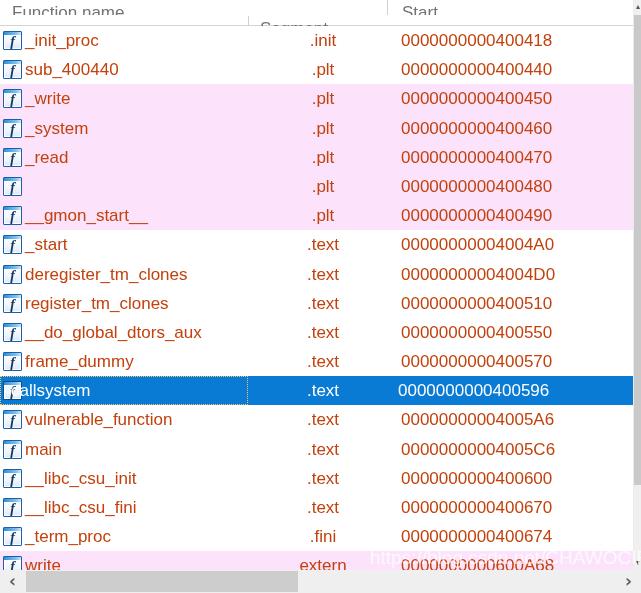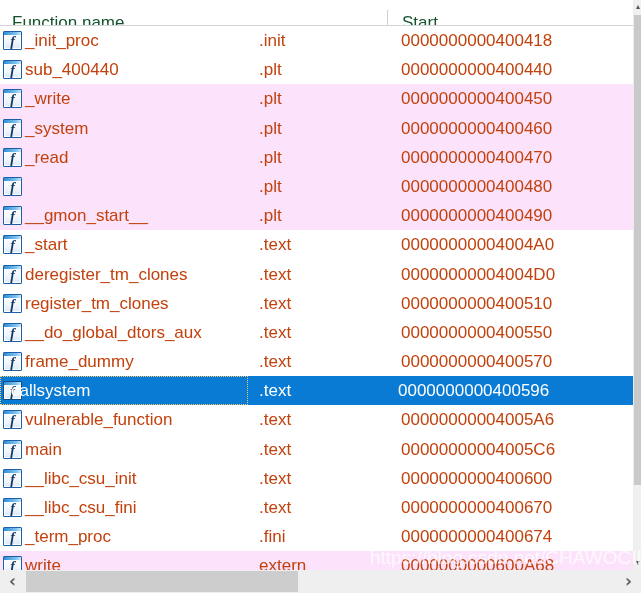--- a/index.html
+++ b/index.html
@@ -28,25 +28,25 @@
     position: absolute;
     left: 0; top: 0;
     width: 633px;
     height: 26px;
     background: #ffffff;
     border-bottom: 1px solid #d4d4d4;
     box-sizing: border-box;
   }
   .hcell {
     position: absolute;
-    top: 10px;
+    top: 0;
     height: 15px;
     line-height: 25px;
     font-size: 17px;
-    color: #14532d;
+    color: #737373;
     white-space: nowrap;
     overflow: hidden;
     box-sizing: border-box;
   }
   .hcell.c0 { left: 0px;   width: 248px; padding-left: 12px; }
   .hcell.c1 { left: 248px; width: 139px; padding-left: 11px; border-left: 1px solid #d0d0d0; margin-top: 16px; }
   .hcell.c2 { left: 387px; width: 246px; padding-left: 14px; border-left: 1px solid #d0d0d0; }
 
   
   .listbody {
@@ -74,21 +74,21 @@
     top: 0;
     height: 29.2px;
     line-height: 29px;
     font-size: 17px;
     color: #c2410c;
     white-space: nowrap;
     overflow: hidden;
     box-sizing: border-box;
   }
   .cell.name { left: 0px;   width: 248px; padding-left: 25px; }
-  .cell.seg  { left: 248px; width: 139px; padding-left: 11px; }
+  .cell.seg  { left: 248px; width: 139px; padding-left: 11px; text-align: center; }
   .cell.addr { left: 387px; width: 246px; padding-left: 14px; }
 
   .row.bold .cell { font-weight: normal; }
   .row.sel  .cell { color: #ffffff; padding-left: 11px; }
 
   
   .ficon {
     position: absolute;
     left: 3px;
     top: 5px;

